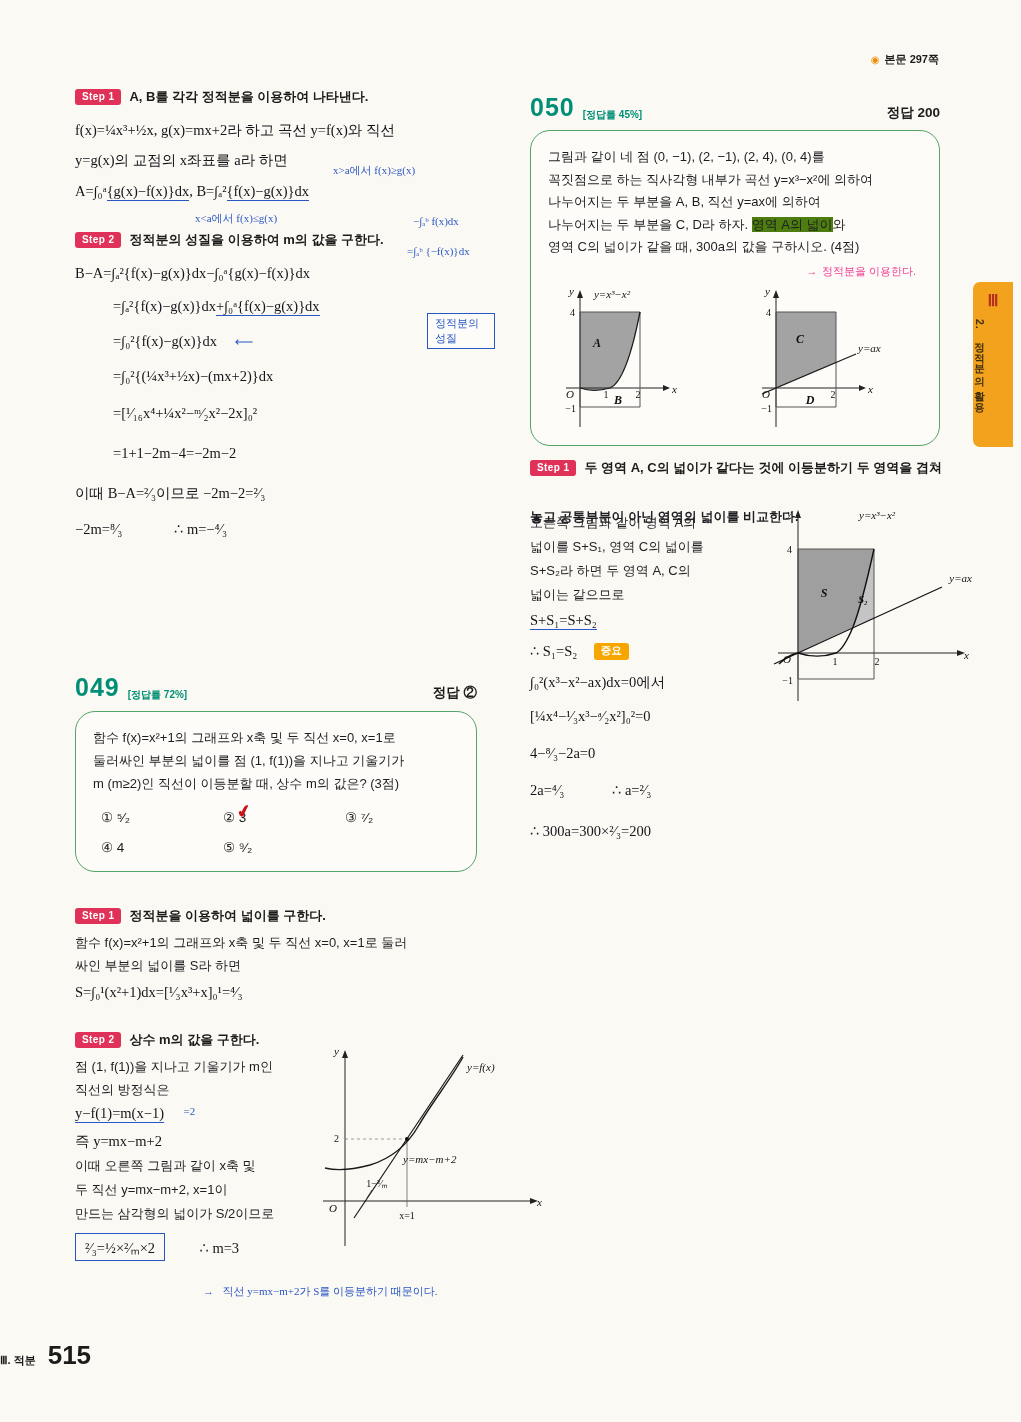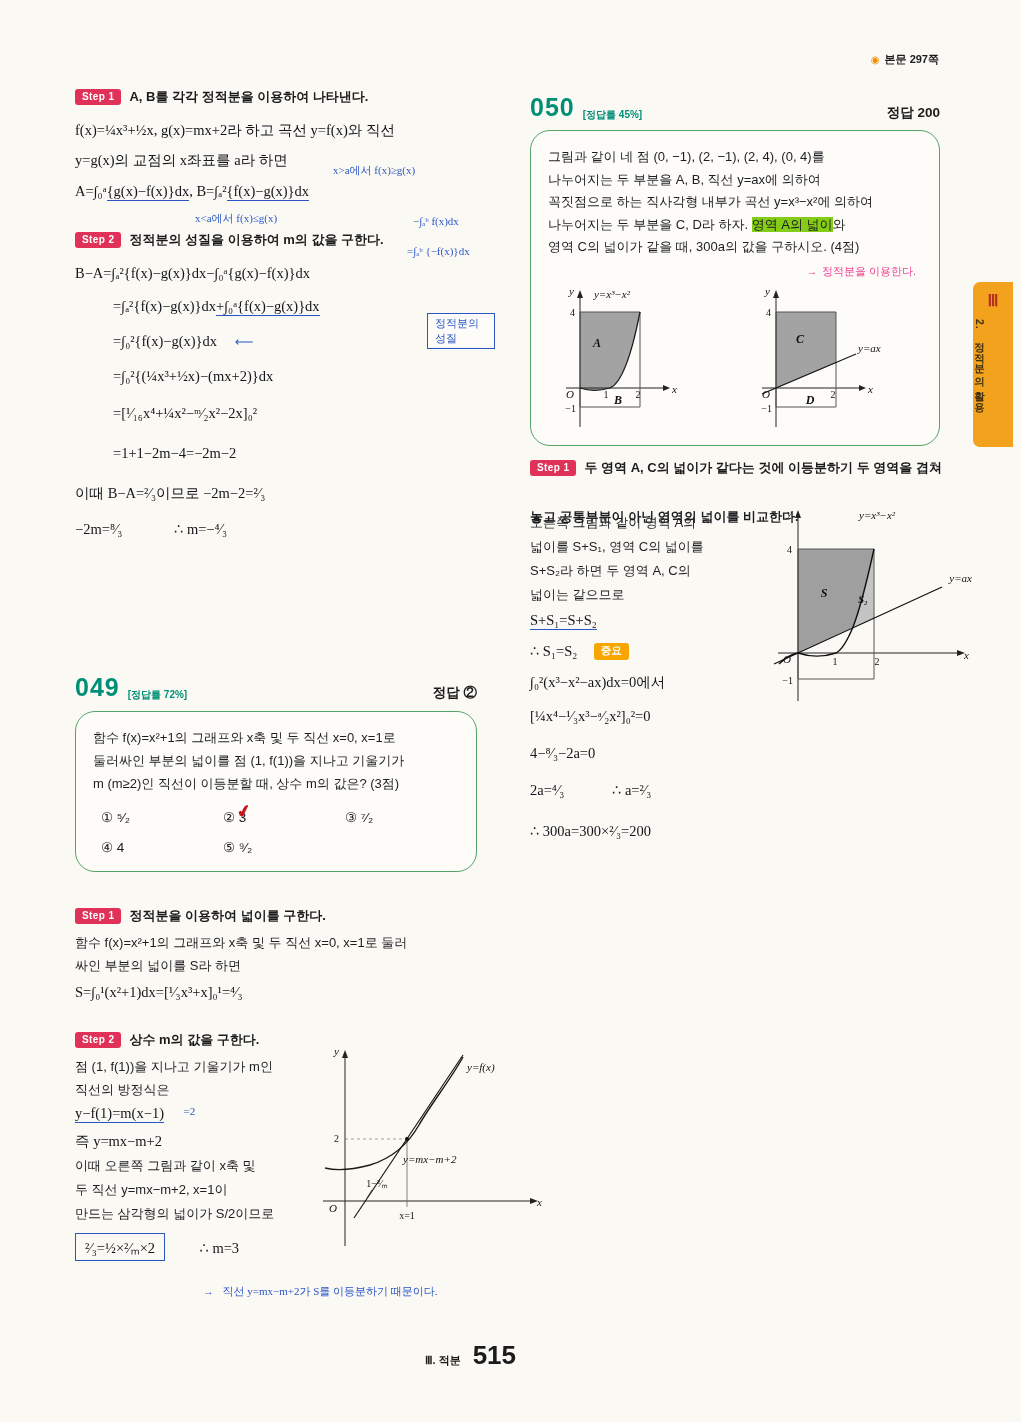--- a/index.html
+++ b/index.html
@@ -20,21 +20,21 @@
   .rate{color:#008f76;font-size:10px;font-weight:bold;margin-left:8px;}
   .answer{font-size:13.5px;font-weight:bold;margin-left:auto;}
   .hdr{display:flex;align-items:flex-end;}
   .qbox{border:1.7px solid #54a368;border-radius:20px;background:#fdfcf8;}
   .propbox{border:1.2px solid #2b57c5;color:#2b57c5;font-size:11px;padding:2px 7px;border-radius:0;background:#fdfcf8;}
   .choices{display:grid;grid-template-columns:122px 122px 1fr;row-gap:14px;margin-top:14px;padding-left:8px;font-size:13.5px;}
   .choice{position:relative;}
   .check{position:absolute;left:14px;top:-8px;color:#c8151b;font-size:17px;font-weight:bold;transform:rotate(-14deg);}
   .eqbox{display:inline-block;border:1.3px solid #2b57c5;padding:3px 9px;}
   .imp{display:inline-block;background:#f7a600;color:#fff;font-size:10.5px;font-weight:bold;padding:1px 7px 2px;border-radius:3px;margin-left:12px;vertical-align:2px;}
-  .hl-pink{background:#84cc16;}
+  .hl-pink{background:#4d7c0f;}
   .sidetab{position:absolute;left:973px;top:282px;width:40px;height:165px;background:#f3a21d;border-radius:7px 0 0 7px;text-align:center;}
   .tab-roman{color:#b5301f;font-weight:bold;font-size:16px;margin-top:9px;font-family:"Liberation Serif",serif;}
   .tab-label{writing-mode:vertical-rl;margin-top:9px;font-size:10.5px;font-weight:bold;color:#43310f;letter-spacing:1px;}
   svg text{font-family:"Liberation Serif",serif;fill:#111;}
   .glab{font-size:11px;font-style:italic;}
   .gtick{font-size:10px;}
   .greg{font-size:12px;font-style:italic;font-weight:bold;}
   .end{text-anchor:end;} .mid{text-anchor:middle;}
 </style>
 </head>
@@ -169,22 +169,22 @@
   <div class="abs" style="left:530px;top:85px;width:412px;height:1230px;">
 
     <div class="abs hdr" style="left:0;top:8px;width:410px;">
       <span class="pnum">050</span>
       <span class="rate">[정답률 45%]</span>
       <span class="answer">정답 200</span>
     </div>
 
     <div class="abs qbox" style="left:0;top:45px;width:410px;padding:15px 17px 12px;">
       <div class="ko" style="line-height:22.5px;">그림과 같이 네 점 (0, −1), (2, −1), (2, 4), (0, 4)를</div>
+      <div class="ko" style="line-height:22.5px;">꼭짓점으로 하는 직사각형 내부가 곡선 y=x³−x²에 의하여</div>
       <div class="ko" style="line-height:22.5px;">나누어지는 두 부분을 A, B, 직선 y=ax에 의하여</div>
-      <div class="ko" style="line-height:22.5px;">꼭짓점으로 하는 직사각형 내부가 곡선 y=x³−x²에 의하여</div>
       <div class="ko" style="line-height:22.5px;">
         <span>나누어지는 두 부분을 C, D라 하자. </span><span class="hl-pink">영역 A의 넓이</span><span>와</span>
       </div>
       <div class="ko" style="line-height:22.5px;">영역 C의 넓이가 같을 때, 300a의 값을 구하시오. (4점)</div>
       <div style="text-align:right;margin:2px 6px 0 0;">
         <span class="pink sm">→</span>
         <span class="pink sm">정적분을 이용한다.</span>
       </div>
 
       <div style="display:flex;justify-content:center;gap:26px;margin-top:4px;">
@@ -284,18 +284,18 @@
       <text x="62" y="94" class="greg mid">S</text>
       <text x="101" y="100" class="greg mid" style="font-size:10.5px;">S₂</text>
     </svg>
   </div>
 
   <div class="sidetab">
     <div class="tab-roman">Ⅲ</div>
     <div class="tab-label">2. 정적분의 활용</div>
   </div>
 
-  <div class="abs" style="left:0;top:1340px;width:941px;display:flex;justify-content:center;align-items:baseline;gap:12px;">
+  <div class="abs" style="left:0;top:1340px;width:941px;display:flex;justify-content:flex-start;align-items:baseline;gap:12px;">
     <span style="font-size:11px;font-weight:bold;">Ⅲ. 적분</span>
     <span style="font-size:26px;font-weight:bold;">515</span>
   </div>
 
 </div>
 
 </body></html>

